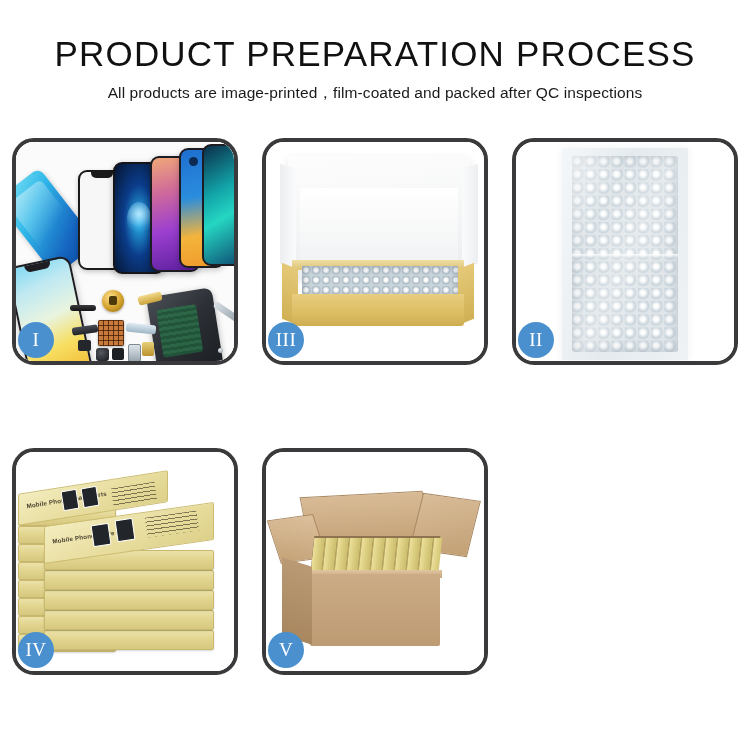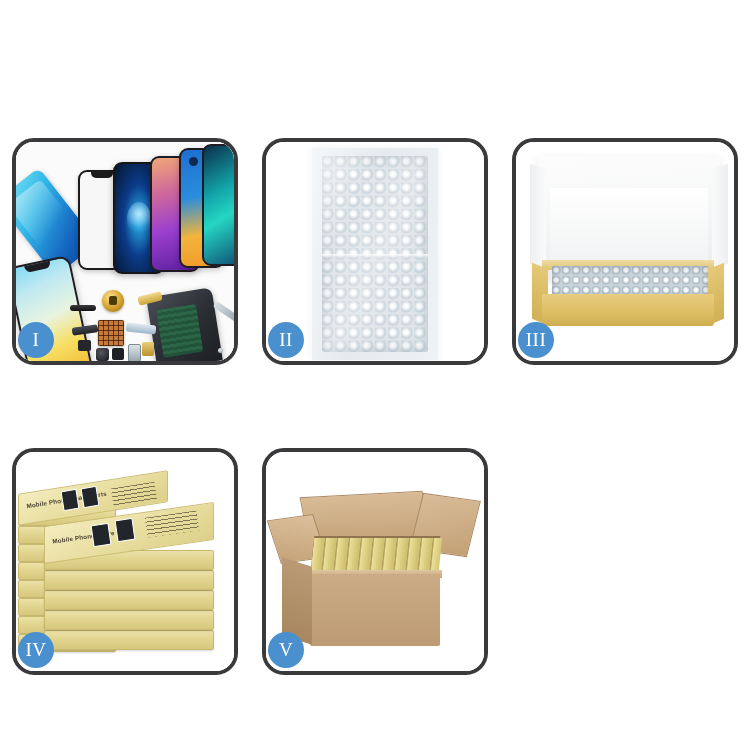--- a/index.html
+++ b/index.html
@@ -415,20 +415,22 @@
   .c6-shadow {
     position:absolute; left: 110px; top: 10px; width: 100px; height: 34px;
     background: linear-gradient(180deg, rgba(236,240,243,.9), rgba(255,255,255,0));
     transform: rotate(-8deg);
   }
 </style>
 </head>
 <body>
 
 <div class="header">
+  <div class="title">PRODUCT PREPARATION PROCESS</div>
+  <div class="subtitle">All products are image-printed，film-coated and packed after QC inspections</div>
 </div>
 
 <div class="grid">
 
   <div class="panel">
     <div class="stage">
       <div class="p1bg"></div>
       <div class="ph ph-film"></div>
       <div class="ph ph-glass"></div>
       <div class="ph ph-jelly"></div>
@@ -451,41 +453,41 @@
       <div class="part pt-tool"></div>
       <div class="part pt-screw1"></div>
       <div class="part pt-screw2"></div>
       <div class="part pt-screw3"></div>
     </div>
     <div class="badge">I</div>
   </div>
 
   <div class="panel">
     <div class="stage">
-      <div class="bw-sheet"></div>
-      <div class="bw-bubbles"></div>
-      <div class="bw-seam"></div>
-      <div class="bw-gloss"></div>
-    </div>
-    <div class="badge">II</div>
-  </div>
-
-  <div class="panel">
-    <div class="stage">
       <div class="b3-lid"></div>
       <div class="b3-lid-left"></div>
       <div class="b3-lid-right"></div>
       <div class="b3-foam"></div>
       <div class="b3-edge"></div>
       <div class="b3-wrap"></div>
       <div class="b3-flapL"></div>
       <div class="b3-flapR"></div>
       <div class="b3-front"></div>
     </div>
     <div class="badge">III</div>
+  </div>
+
+  <div class="panel">
+    <div class="stage">
+      <div class="bw-sheet"></div>
+      <div class="bw-bubbles"></div>
+      <div class="bw-seam"></div>
+      <div class="bw-gloss"></div>
+    </div>
+    <div class="badge">II</div>
   </div>
 
   <div class="panel">
     <div class="stage">
       <div class="stackwrap">
 
         <div class="sbox" style="left:2px; top:56px; width:96px; height:16px;"></div>
         <div class="sbox" style="left:2px; top:74px; width:96px; height:16px;"></div>
         <div class="sbox" style="left:2px; top:92px; width:96px; height:16px;"></div>
         <div class="sbox" style="left:2px; top:110px; width:96px; height:16px;"></div>

